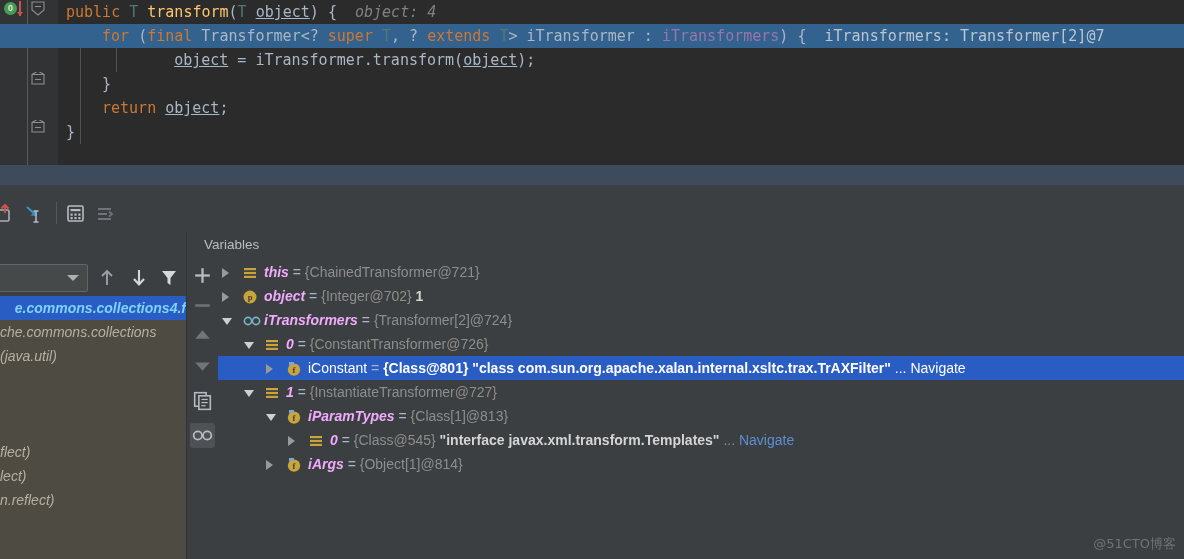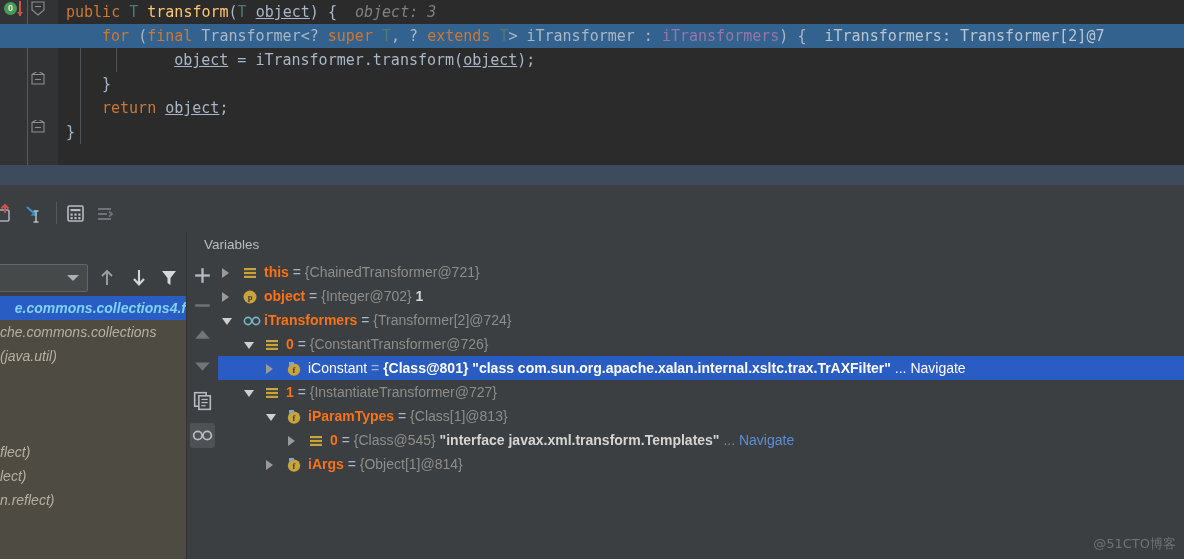--- a/index.html
+++ b/index.html
@@ -77,21 +77,21 @@
   #varshead{position:absolute;left:187px;top:0;width:997px;height:28px;background:#3c3f41;}
   #varstitle{position:absolute;left:17px;top:5px;font-size:13.5px;color:#bbbbbb;}
   #varsbody{position:absolute;left:218px;top:28px;width:966px;height:299px;background:#3c3f41;overflow:hidden;}
   .vrow{position:absolute;left:0;width:966px;height:24px;line-height:24px;white-space:nowrap;font-size:14px;}
   .vrow.sel{background:#2a5dc4;}
   .arrow{position:absolute;top:8px;width:0;height:0;}
   .arrow.closed{border-top:5px solid transparent;border-bottom:5px solid transparent;border-left:7px solid #9a9a9a;}
   .arrow.open{border-left:5px solid transparent;border-right:5px solid transparent;border-top:7px solid #cfcfcf;top:10px;}
   .ico{position:absolute;top:4px;width:16px;height:16px;}
   .vtext{position:absolute;top:0;white-space:nowrap;}
-  .vname{color:#f97316;font-weight:bold;}
+  .vname{color:#f0abfc;font-weight:bold;font-style:italic;}
   .vname-sel{color:#ffffff;font-weight:normal;}
   .veq{color:#a9b7c6;}
   .vtype{color:#8d8d8d;}
   .vval{color:#d5d5d5;font-weight:bold;}
   .vstr-sel{color:#ffffff;font-weight:bold;}
   .vellipsis{color:#8d8d8d;}
   .vnav{color:#5b8fd6;}
   .vnav-sel{color:#ffffff;}
 
   #watermark{position:absolute;right:8px;bottom:6px;font-size:13px;color:#6f7477;
@@ -137,21 +137,21 @@
             <path d="M2,2.5 L8,-1 L14,2.5" fill="none" stroke="#8c8f91" stroke-width="1.1"></path>
             <line x1="5" y1="7.5" x2="11" y2="7.5" stroke="#8c8f91" stroke-width="1.1"></line>
           </svg>
       </div>
     </div>
 
     <div id="code">
       <div class="indentguide" style="left:22px;top:24px;height:120px;"></div>
       <div class="indentguide" style="left:58px;top:48px;height:24px;"></div>
       <div id="code-lines">
-          <div class="cl" style="top: 0px; left: 8px;"><span class="k">public </span><span class="t">T </span><span class="fn">transform</span><span class="w">(</span><span class="t">T </span><span class="w u">object</span><span class="w">) {  </span><span class="hint">object: 3</span></div>
+          <div class="cl" style="top: 0px; left: 8px;"><span class="k">public </span><span class="t">T </span><span class="fn">transform</span><span class="w">(</span><span class="t">T </span><span class="w u">object</span><span class="w">) {  </span><span class="hint">object: 4</span></div>
           <div class="hl-row sel" style="top: 24px;"></div>
           <div class="cl" style="top: 24px; left: 44px;"><span class="k">for </span><span class="w">(</span><span class="k">final </span><span class="w">Transformer&lt;? </span><span class="k">super </span><span class="t">T</span><span class="w">, ? </span><span class="k">extends </span><span class="t">T</span><span class="w">&gt; iTransformer : </span><span class="fld">iTransformers</span><span class="w">) {  </span><span class="hint-sel">iTransformers: Transformer[2]@7</span></div>
           <div class="cl" style="top: 48px; left: 80px;"><span class="w">    </span><span class="w u">object</span><span class="w"> = iTransformer.transform(</span><span class="w u">object</span><span class="w">);</span></div>
           <div class="cl" style="top: 72px; left: 44px;"><span class="w">}</span></div>
           <div class="cl" style="top: 96px; left: 44px;"><span class="k">return </span><span class="w u">object</span><span class="w">;</span></div>
           <div class="cl" style="top: 120px; left: 8px;"><span class="w">}</span></div>
         </div>
     </div>
   </div>
 

